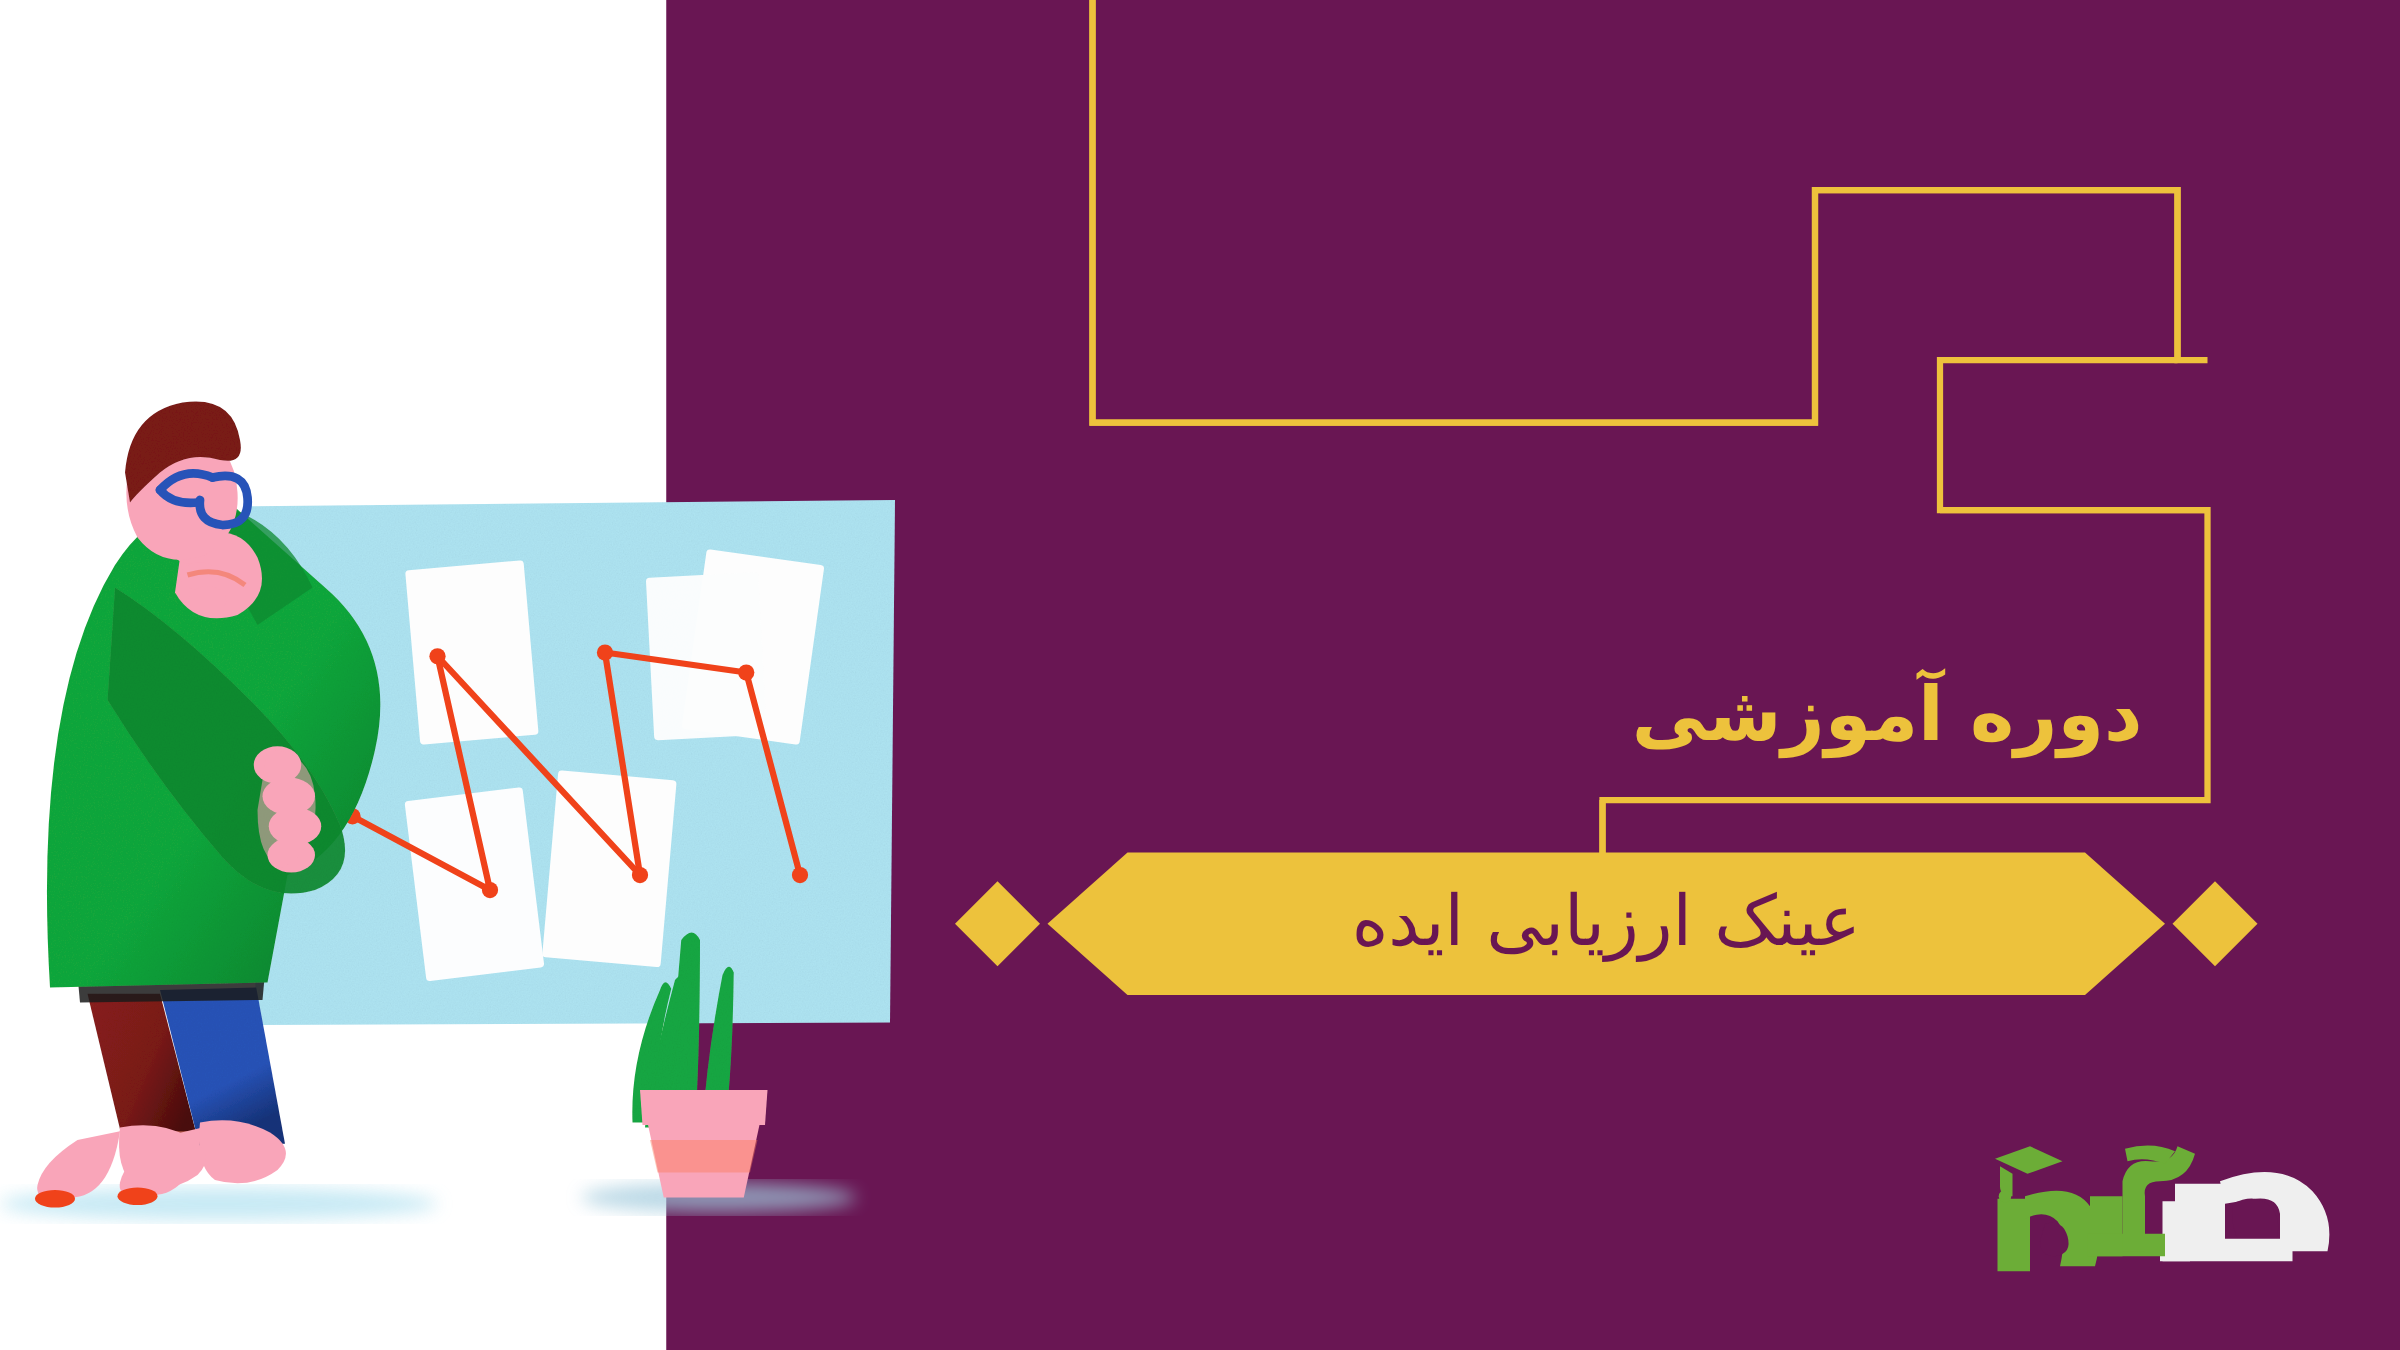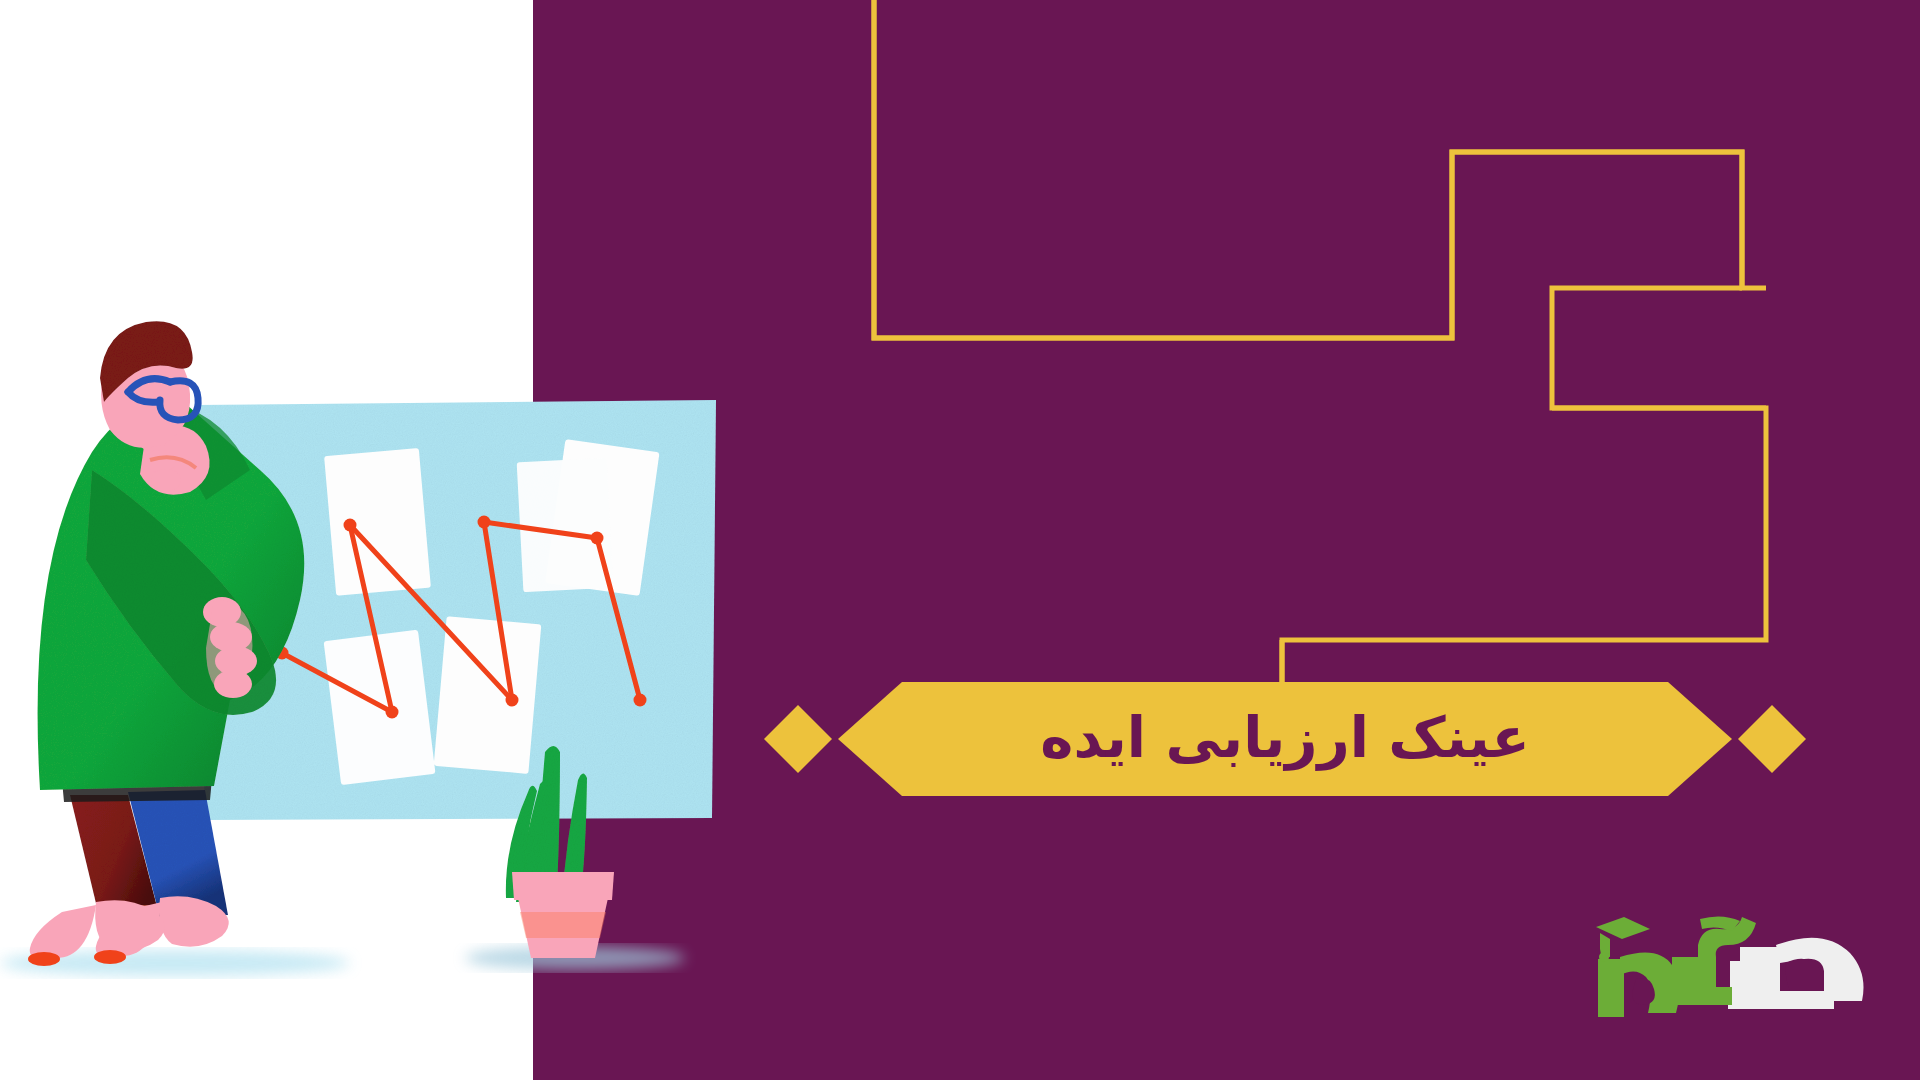--- a/index.html
+++ b/index.html
@@ -64,21 +64,21 @@
     width:1050px; height:126px;
   }
   .ribbon-svg { position:absolute; left:0; top:0; }
   .ribbon-text {
     position:absolute;
     left:0; top:0;
     width:1050px; height:126px;
     display:flex; align-items:center; justify-content:center;
     color:#691653;
     font-size:56px;
-    font-weight:bold;
+    font-weight:normal;
     direction:rtl;
     letter-spacing:-1px;
     white-space:nowrap;
     padding-bottom:4px;
   }
 
   
   .logo {
     position:absolute;
     left:1580px; top:905px;
@@ -251,20 +251,21 @@
   <svg class="deco-line" viewBox="0 0 1920 1080">
     <path d="M874,-10 L874,338 L1452,338 L1452,152 L1742,152 L1742,288 L1760,288
              L1760,288 L1766,288 L1766,288" fill="none" stroke="#EDC23C" stroke-width="5"></path>
     <path d="M874,-10 L874,338 L1452,338 L1452,152 L1742,152 L1742,288" fill="none" stroke="#EDC23C" stroke-width="5"></path>
     <path d="M1742,288 L1552,288 L1552,408 L1768,408" fill="none" stroke="#EDC23C" stroke-width="5" opacity="0"></path>
     <path d="M1742,288 L1552,288 L1552,408 L1766,408" fill="none" stroke="#EDC23C" stroke-width="5"></path>
     <path d="M1552,408 L1552,408 L1766,408 L1766,640 L1282,640 L1282,700" fill="none" stroke="#EDC23C" stroke-width="5"></path>
     <path d="M1282,640 L1282,702" fill="none" stroke="#EDC23C" stroke-width="5"></path>
   </svg>
 
+  <div class="eyebrow">دوره آموزشی</div>
 
   <div class="ribbon-wrap">
     <svg class="ribbon-svg" width="1050" height="126" viewBox="0 0 1050 126">
 
       <path d="M4,63 L38,29 L72,63 L38,97 Z" fill="#EDC23C"></path>
 
       <path d="M978,63 L1012,29 L1046,63 L1012,97 Z" fill="#EDC23C"></path>
 
       <path d="M78,6 L972,6 L972,6 L1030,63 L972,120 L78,120 L20,63 Z" fill="#EDC23C" opacity="0"></path>
       <path d="M142,6 L908,6 L972,63 L908,120 L142,120 L78,63 Z" fill="#EDC23C"></path>

